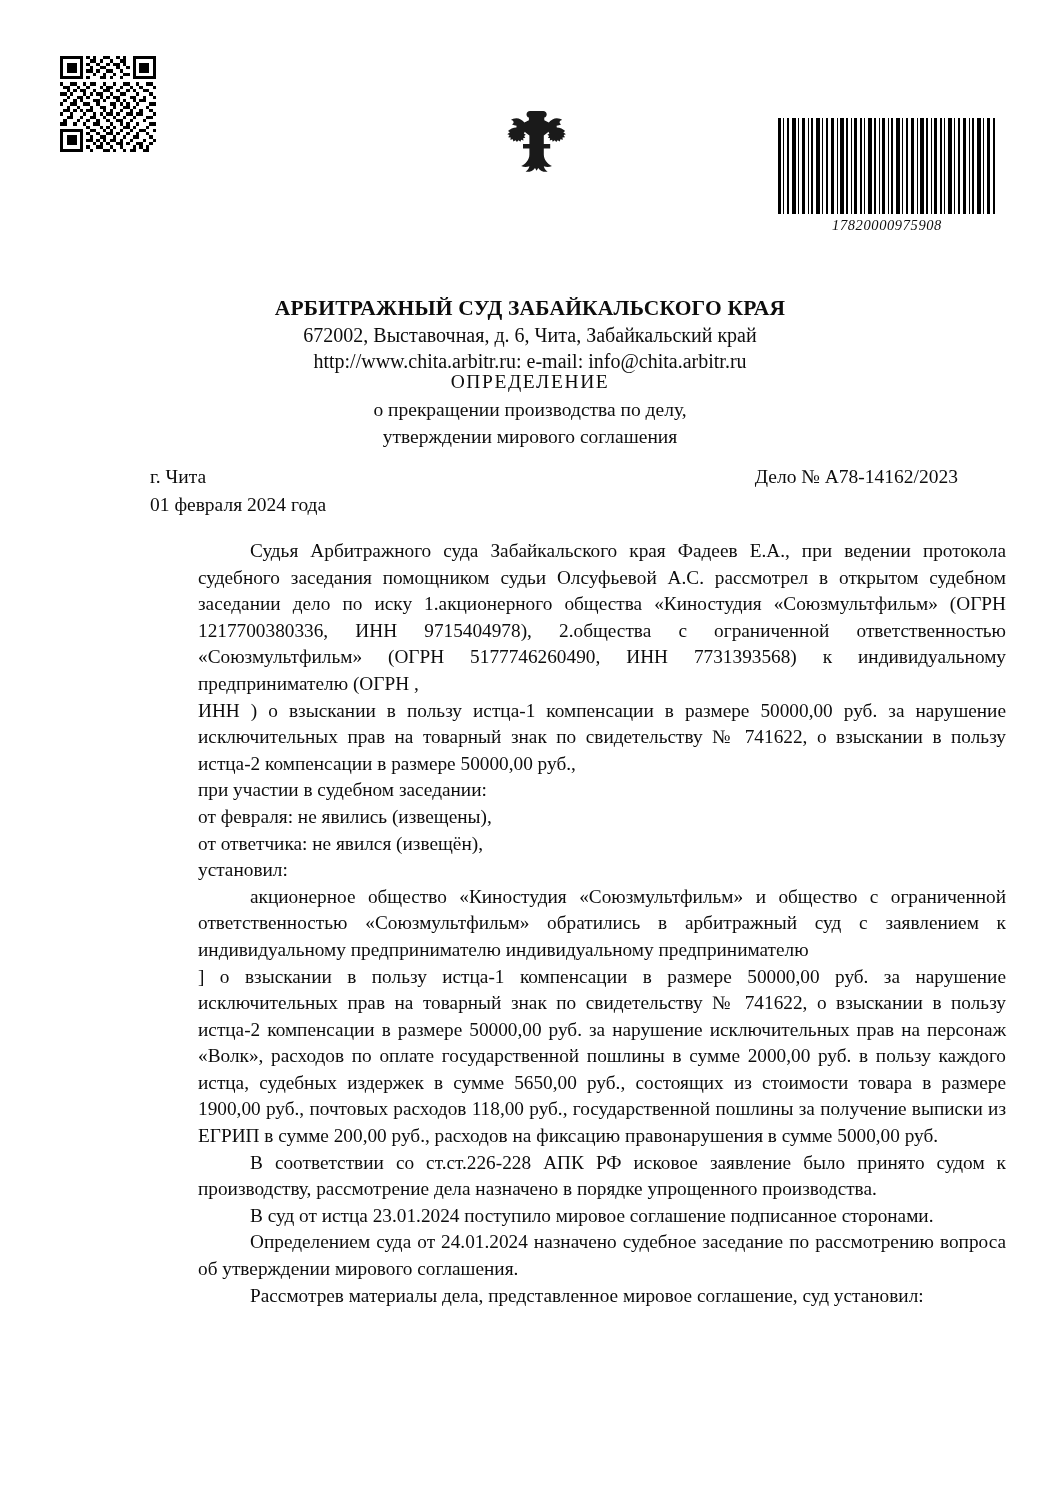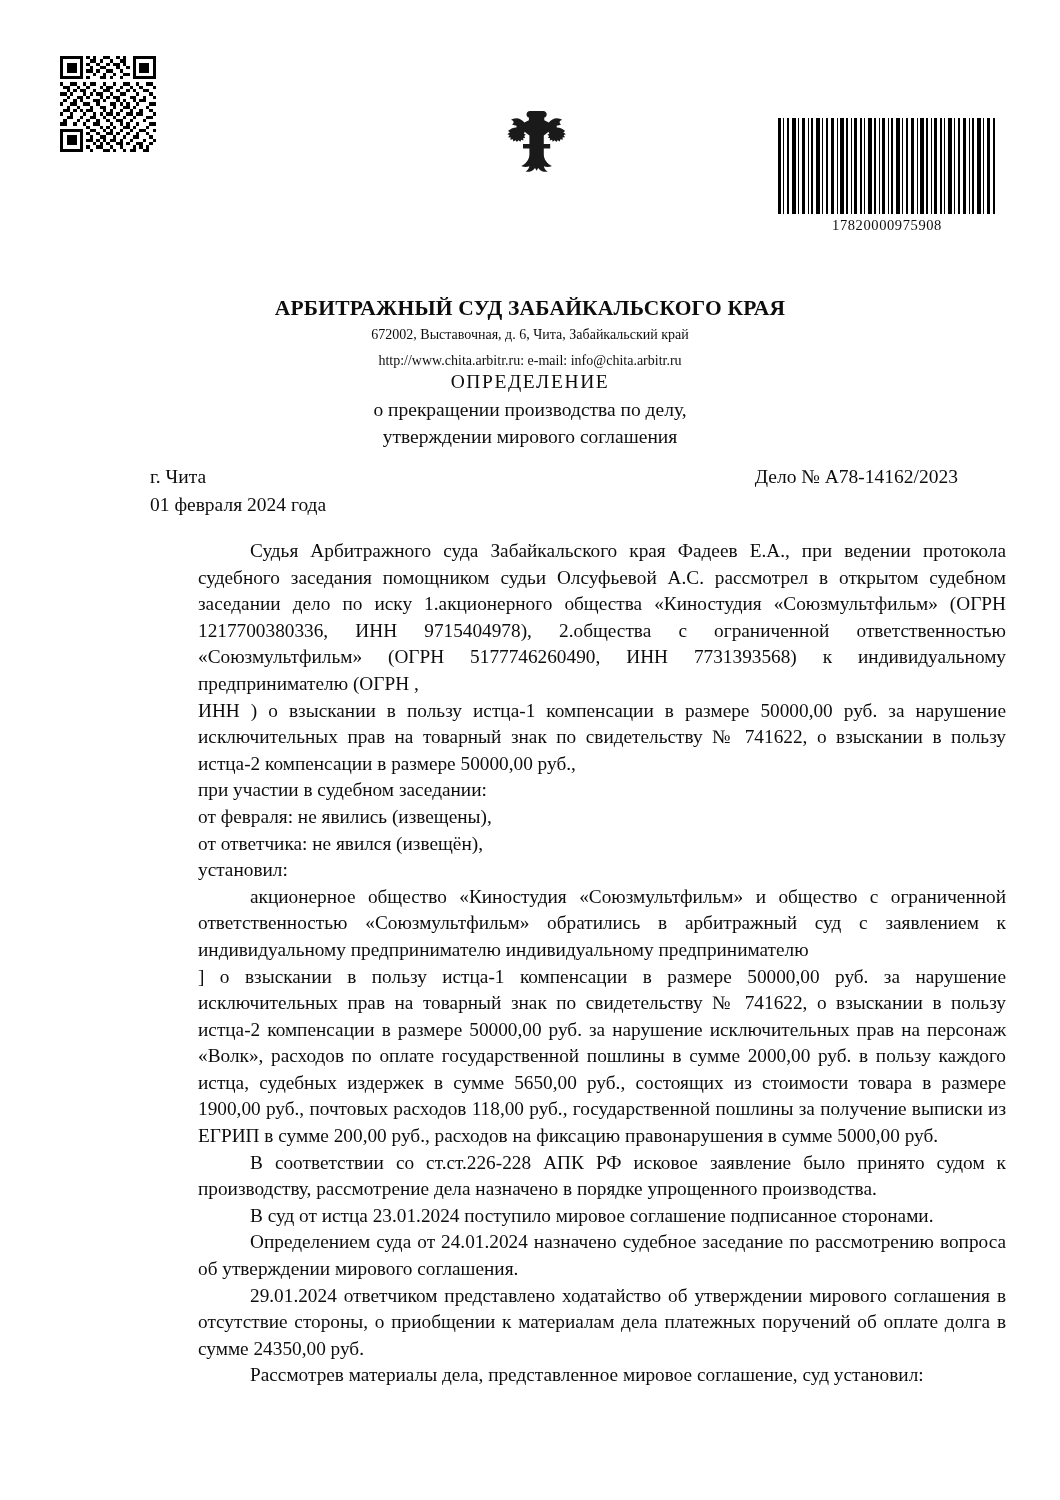--- a/index.html
+++ b/index.html
@@ -23,20 +23,21 @@
     height: 1500px;
     padding: 0;
   }
 
   
   .top-row {
     position: absolute;
     left: 0; top: 0;
     width: 1060px;
     height: 250px;
+    font-style: italic;
   }
 
   .qr {
     position: absolute;
     left: 60px;
     top: 56px;
     width: 96px;
     height: 96px;
   }
   .qr svg { display: block; }
@@ -82,21 +83,21 @@
     text-align: center;
     margin-top: 32px;
   }
   .court-name {
     font-size: 21.5px;
     font-weight: bold;
     letter-spacing: 0.2px;
     line-height: 28px;
   }
   .court-addr, .court-web {
-    font-size: 14px;
+    font-size: 20px;
     line-height: 26px;
   }
 
   .doc-type {
     position: absolute;
     left: 80px;
     top: 368px;
     width: 900px;
     text-align: center;
   }
@@ -468,17 +469,16 @@
     <p class="p-plain just">ИНН                     ) о взыскании в пользу истца-1 компенсации в размере 50000,00 руб. за нарушение исключительных прав на товарный знак по свидетельству № 741622, о взыскании в пользу истца-2 компенсации в размере 50000,00 руб.,</p>
     <p class="p-plain nojust">при участии в судебном заседании:</p>
     <p class="p-plain nojust">от февраля: не явились (извещены),</p>
     <p class="p-plain nojust">от ответчика: не явился (извещён),</p>
     <p class="p-plain nojust">установил:</p>
     <p class="p-indent just">акционерное общество «Киностудия «Союзмультфильм» и общество с ограниченной ответственностью «Союзмультфильм» обратились в арбитражный суд с заявлением к индивидуальному предпринимателю индивидуальному предпринимателю</p>
     <p class="p-plain just">]                                     о взыскании в пользу истца-1 компенсации в размере 50000,00 руб. за нарушение исключительных прав на товарный знак по свидетельству № 741622, о взыскании в пользу истца-2 компенсации в размере 50000,00 руб. за нарушение исключительных прав на персонаж «Волк», расходов по оплате государственной пошлины в сумме 2000,00 руб. в пользу каждого истца, судебных издержек в сумме 5650,00 руб., состоящих из стоимости товара в размере 1900,00 руб., почтовых расходов 118,00 руб., государственной пошлины за получение выписки из ЕГРИП в сумме 200,00 руб., расходов на фиксацию правонарушения в сумме 5000,00 руб.</p>
     <p class="p-indent just">В соответствии со ст.ст.226-228 АПК РФ исковое заявление  было принято судом к производству, рассмотрение дела назначено в порядке упрощенного производства.</p>
     <p class="p-indent just">В суд от истца 23.01.2024 поступило мировое соглашение подписанное сторонами.</p>
     <p class="p-indent just">Определением суда от 24.01.2024 назначено судебное заседание по рассмотрению вопроса об утверждении мирового соглашения.</p>
-    <p class="p-indent just">29.01.2024 ответчиком представлено ходатайство об утверждении мирового соглашения в отсутствие стороны, о приобщении к материалам дела платежных поручений об оплате долга в сумме 24350,00 руб.</p>
     <p class="p-indent nojust">Рассмотрев материалы дела, представленное мировое соглашение, суд установил:</p>
   </div>
 
 </div>
 
 </body></html>

